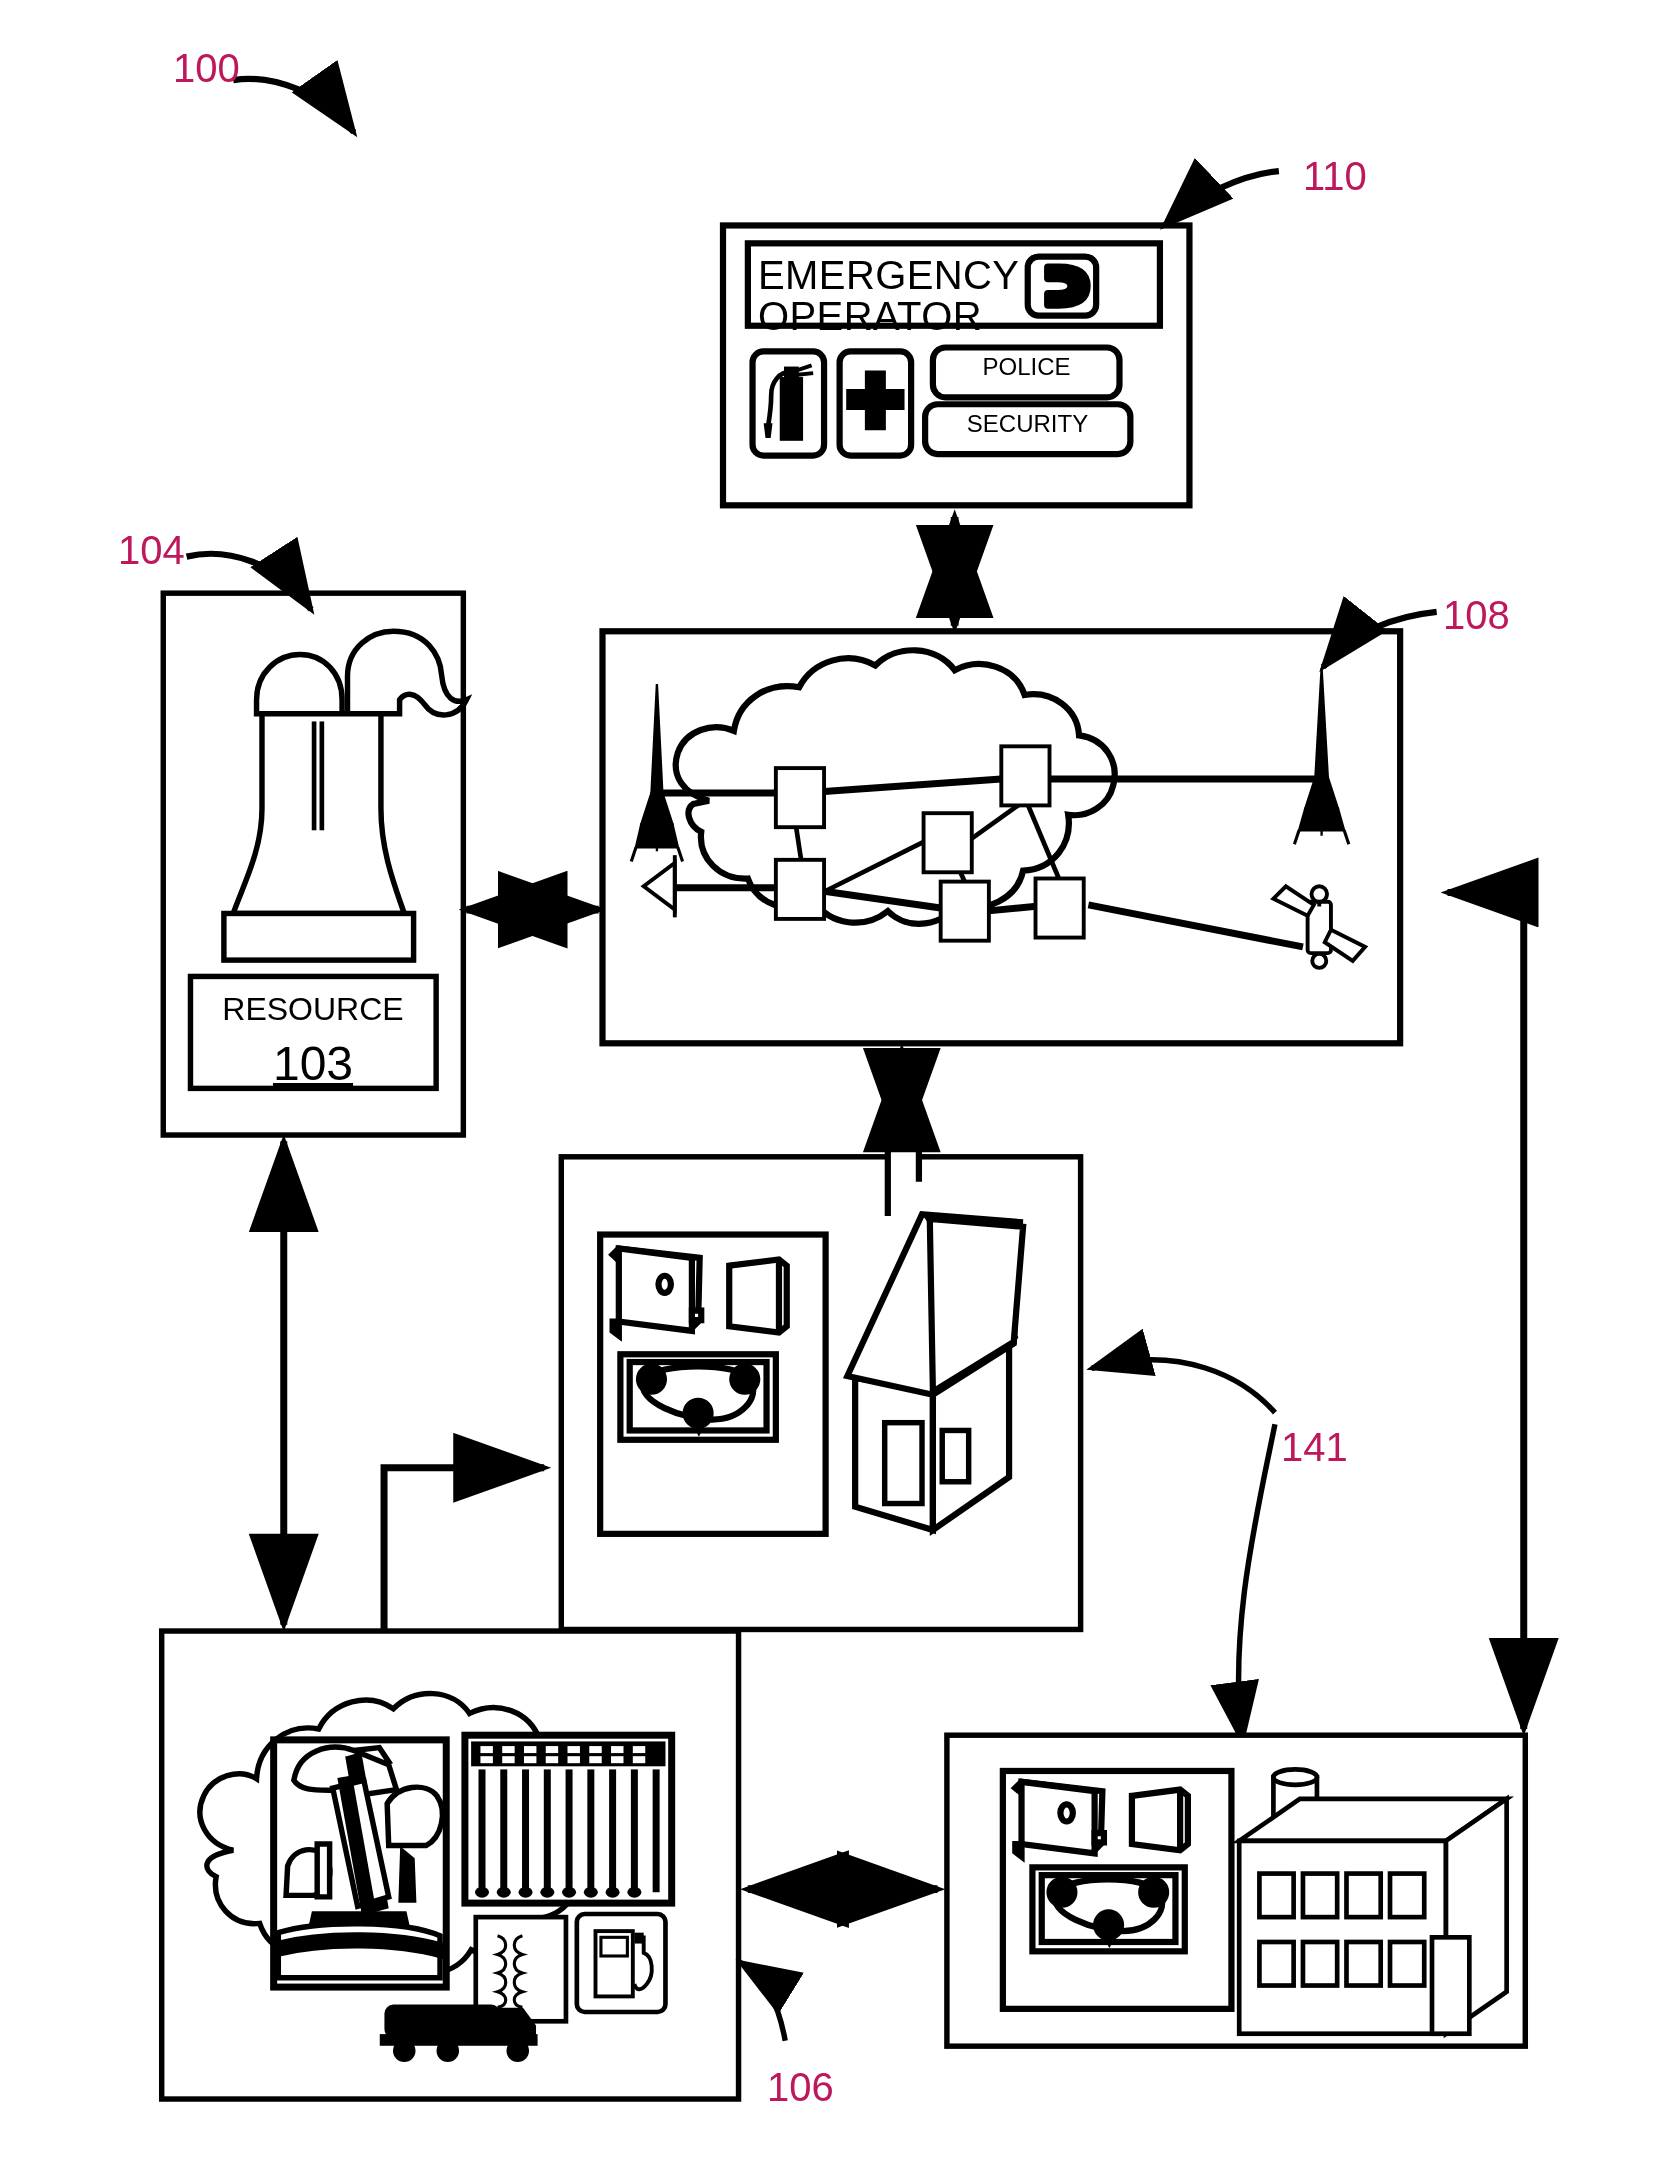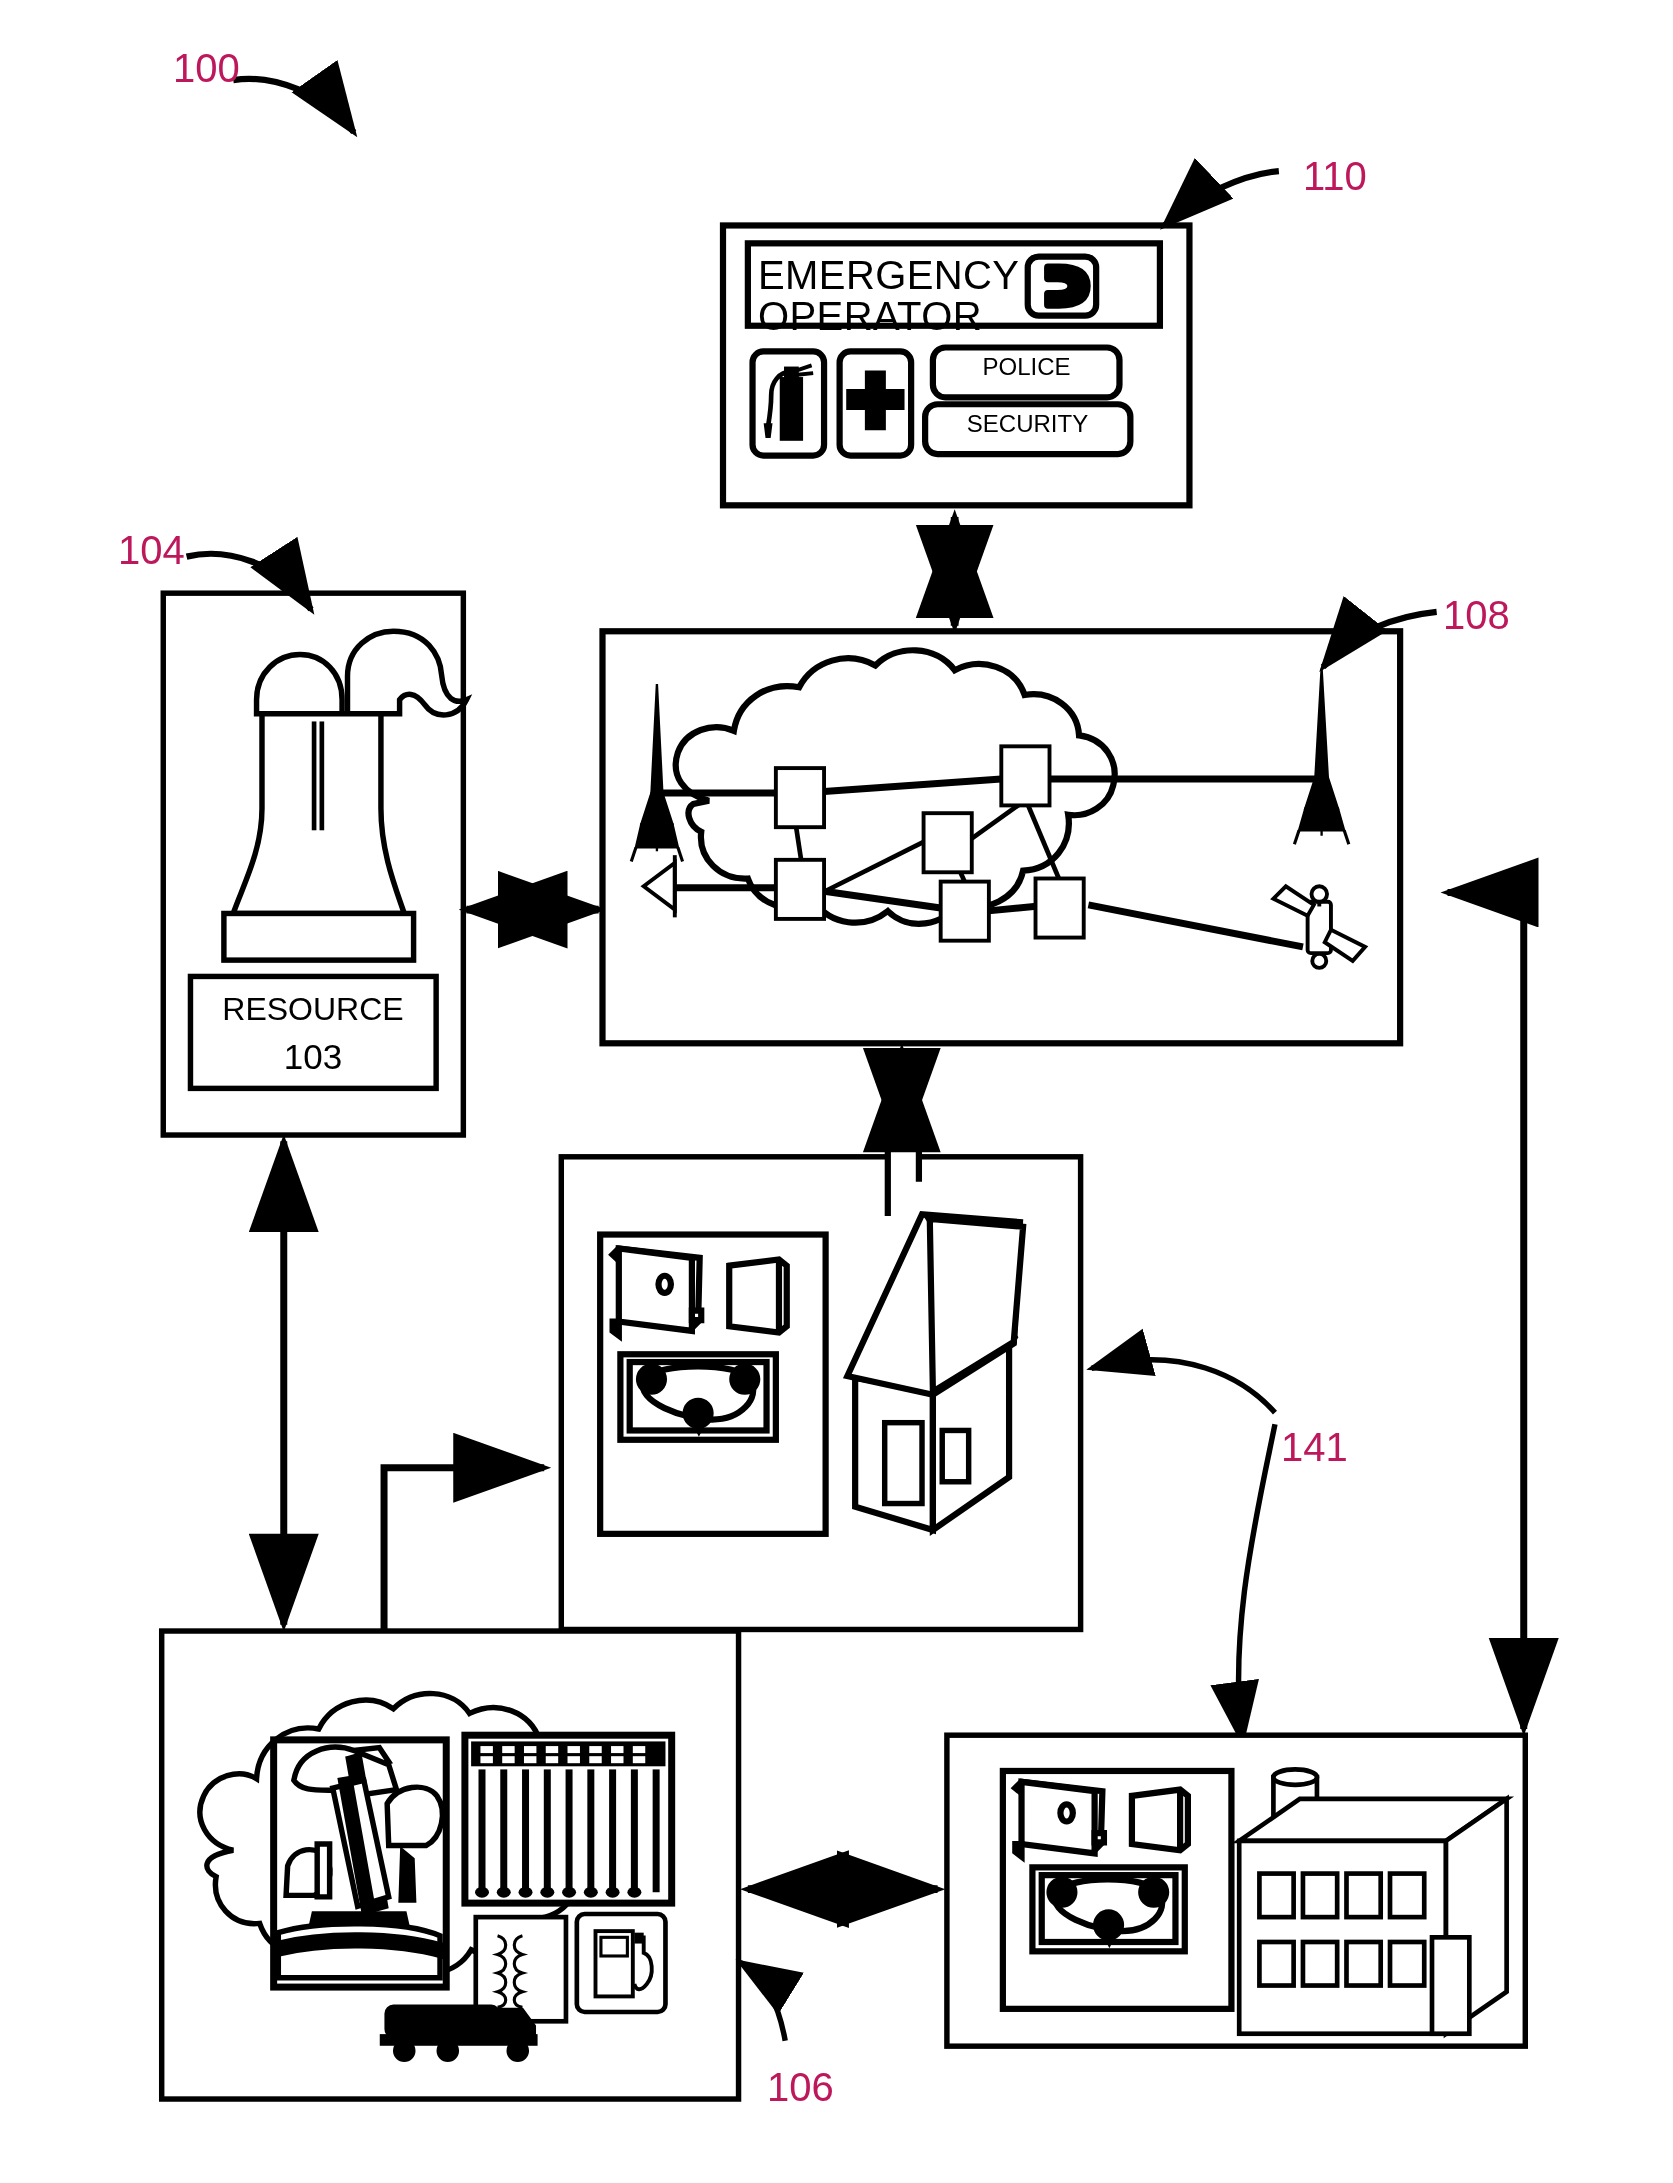--- a/index.html
+++ b/index.html
@@ -24,21 +24,21 @@
     position:absolute;
     font-family:"Liberation Sans",sans-serif;
     color:#000;
     white-space:nowrap;
     line-height:1.12;
     text-align:center;
   }
   .t-emerg{font-size:40px;letter-spacing:0.4px;}
   .t-small{font-size:24px;}
   .t-res{font-size:32px;}
-  .t-res-num{font-size:35px;}
+  .t-res-num{font-size:48px;text-decoration:underline;}
 </style>
 </head>
 <body>
 
 <div id="fig">
 
 <svg viewBox="0 0 2152 2808" xmlns="http://www.w3.org/2000/svg">
   <defs>
     <marker id="ahead" markerWidth="16" markerHeight="16" refX="13" refY="5" orient="auto" markerUnits="strokeWidth">
       <path d="M0,0 L14,5 L0,10 z" fill="#000"></path>

